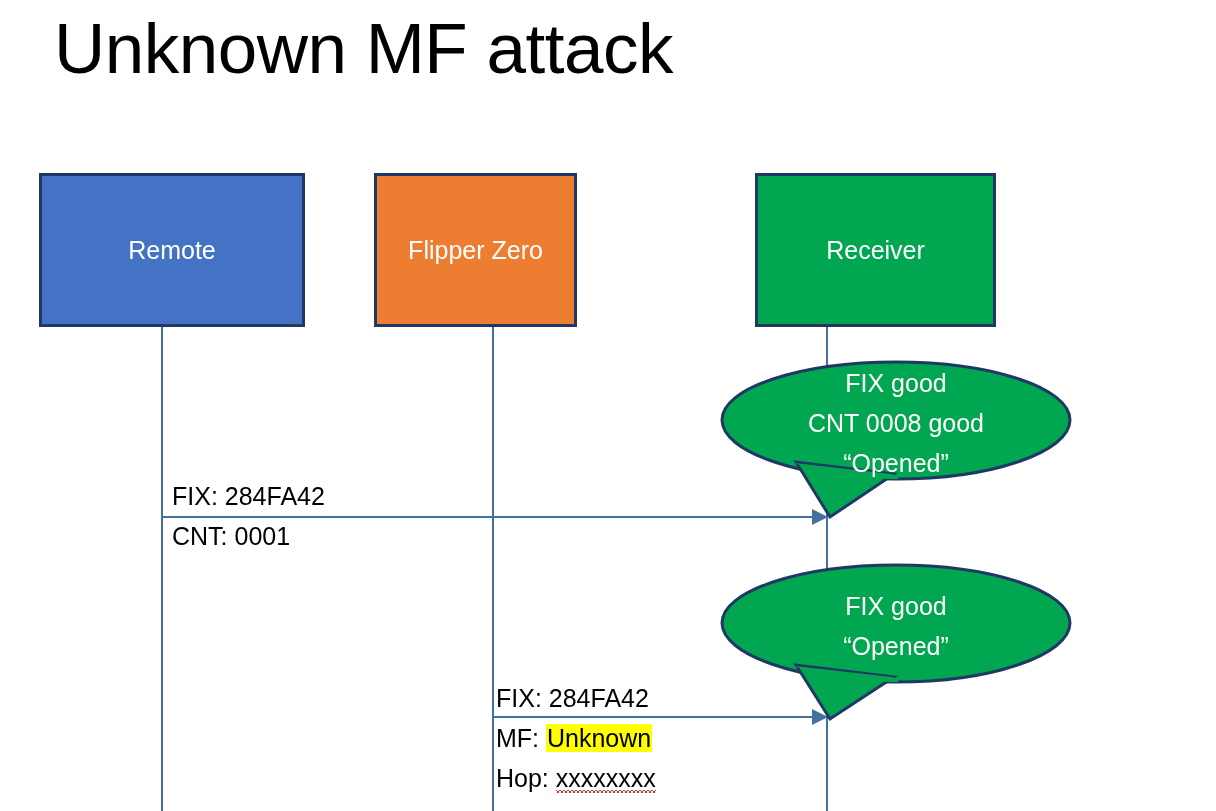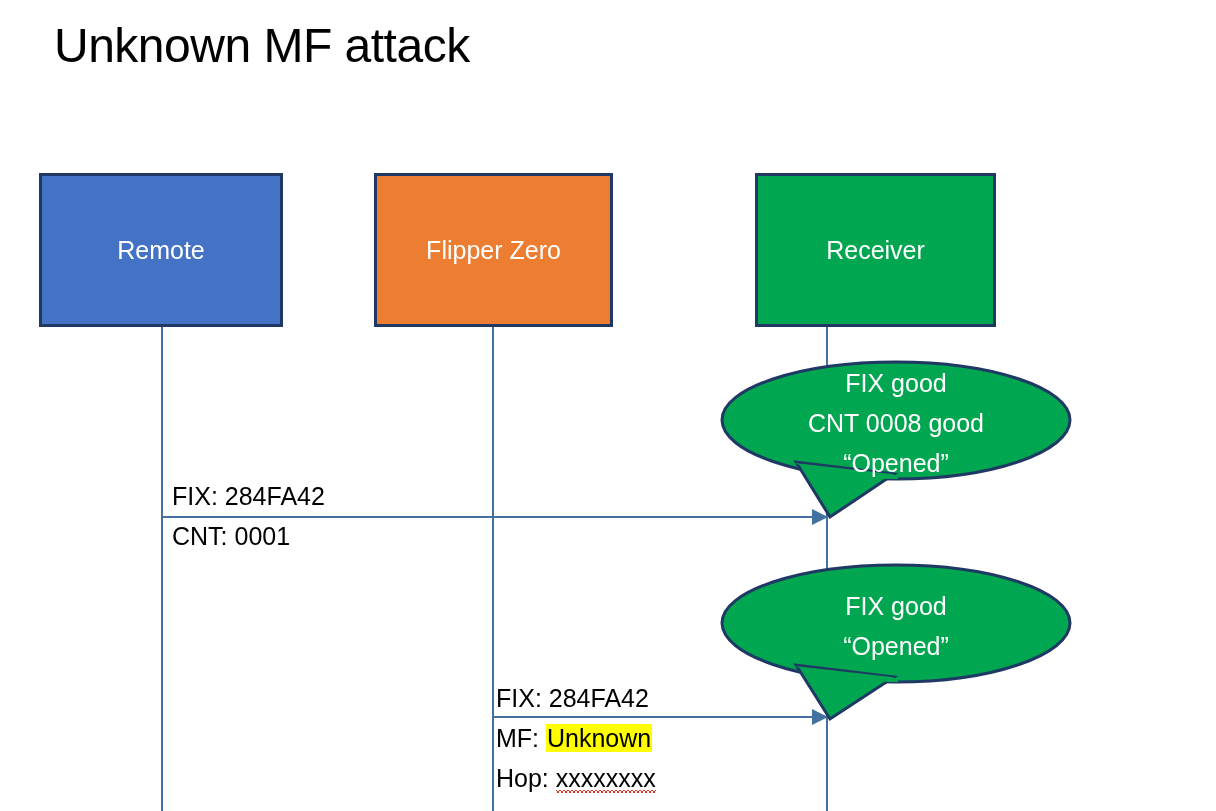--- a/index.html
+++ b/index.html
@@ -15,22 +15,22 @@
     width: 1216px;
     height: 811px;
     background: #ffffff;
     overflow: hidden;
   }
 
   
   #slide-title {
     position: absolute;
     left: 54px;
-    top: 16px;
-    font-size: 48px;
+    top: 5px;
+    font-size: 71px;
     font-weight: 300;
     color: #000000;
     letter-spacing: -0.5px;
     white-space: nowrap;
     line-height: 1.25;
   }
 
   
   .lifeline {
     position: absolute;
@@ -50,22 +50,22 @@
     height: 154px;
     border: 3px solid #1F3864;
     box-sizing: border-box;
     display: flex;
     align-items: center;
     justify-content: center;
     color: #ffffff;
     font-size: 25px;
     font-weight: 400;
   }
-  #actor-remote   { left: 39px;  width: 244px; background: #4472C4; }
-  #actor-flipper  { left: 374px; width: 239px; background: #ED7D31; }
+  #actor-remote   { left: 39px;  width: 266px; background: #4472C4; }
+  #actor-flipper  { left: 374px; width: 203px; background: #ED7D31; }
   #actor-receiver { left: 707px; width: 241px; background: #00A650; margin-left: 48px; }
 
   
   .arrow-line {
     position: absolute;
     height: 2px;
     background: #41719C;
   }
   .arrow-head {
     position: absolute;

